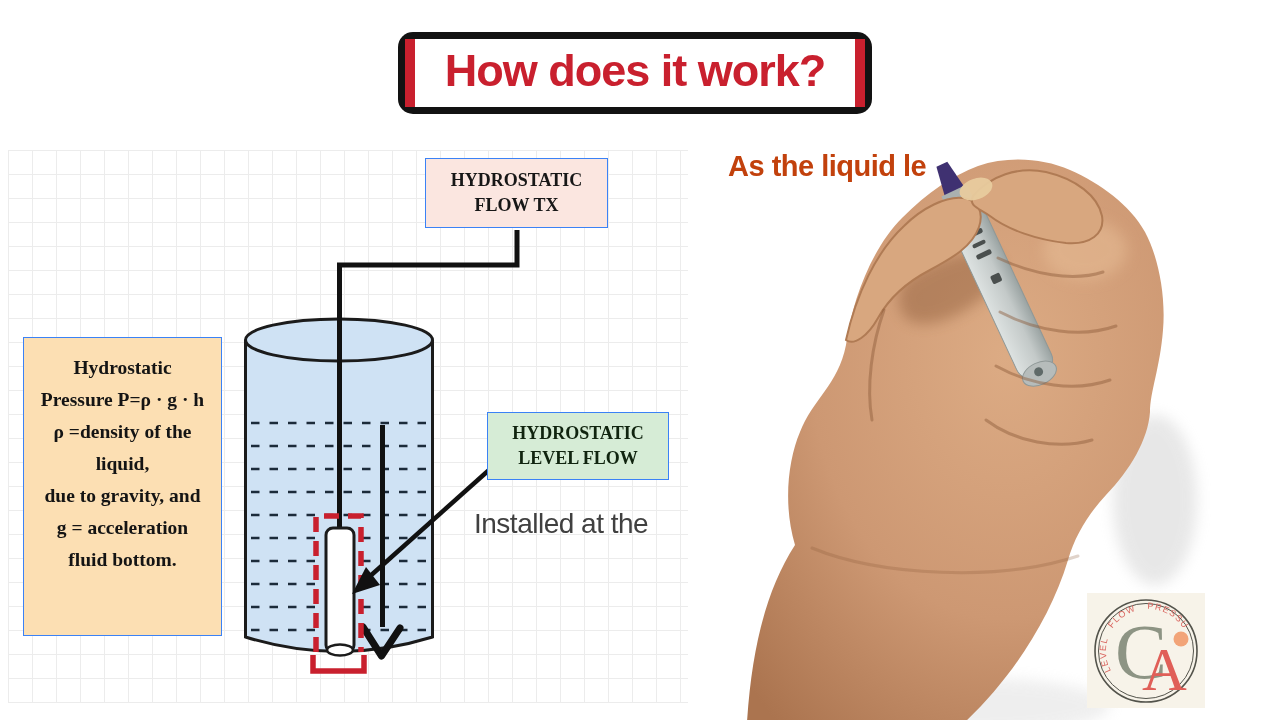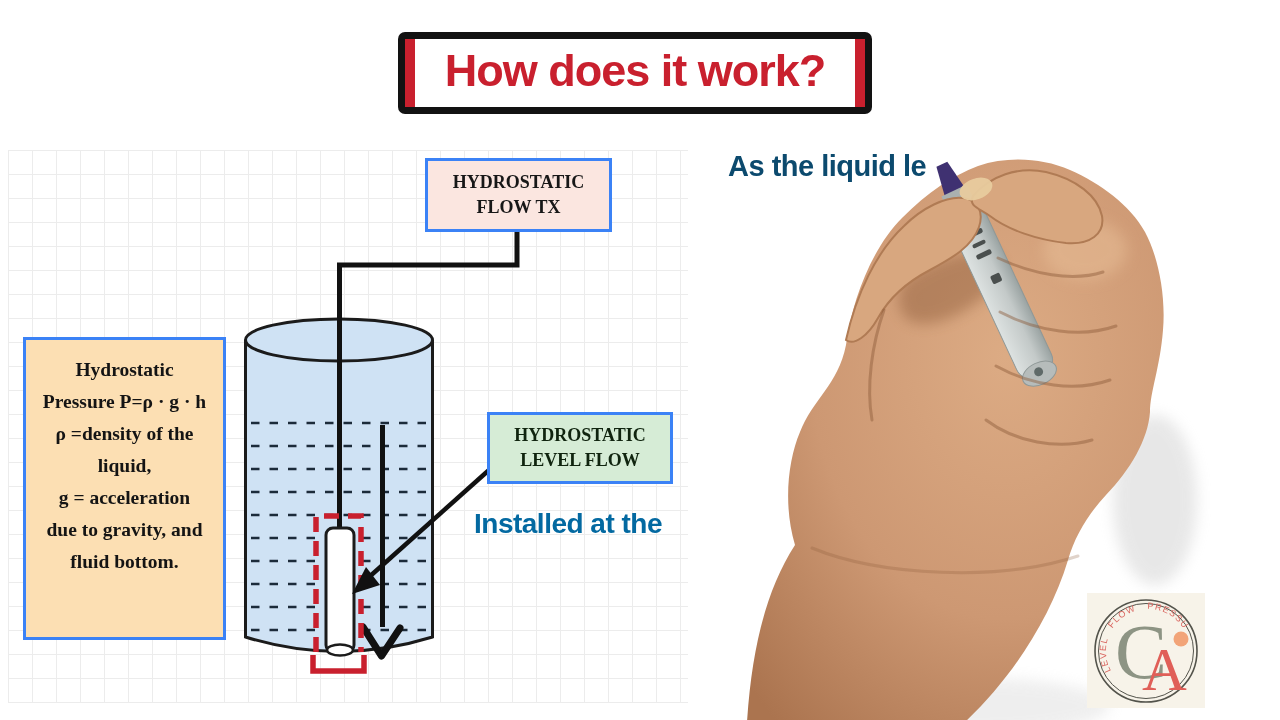--- a/index.html
+++ b/index.html
@@ -7,42 +7,42 @@
          font-family:"Liberation Sans","DejaVu Sans",sans-serif;}
   
   .grid{position:absolute;left:8px;top:150px;width:680px;height:553px;
     background-image:
       repeating-linear-gradient(to right,#ececec 0 1px,transparent 1px 24px),
       repeating-linear-gradient(to bottom,#ececec 0 1px,transparent 1px 24px);}
   svg.layer{position:absolute;left:0;top:0;width:1280px;height:720px;pointer-events:none;}
 
   
   .title-banner{position:absolute;left:398px;top:32px;width:474px;height:82px;
-    background:#121212;border-radius:7px;}
+    background:#121212;border-radius:15px;}
   .title-inner{position:absolute;left:7px;top:7px;right:7px;bottom:7px;background:#ffffff;
     display:flex;align-items:center;justify-content:center;}
   .title-bar{position:absolute;top:0;bottom:0;width:10px;background:#c9202e;}
   .title-bar.left{left:0;} .title-bar.right{right:0;}
   .title-text{color:#c9202e;font-weight:bold;font-size:45px;letter-spacing:-1px;
     font-family:"Liberation Sans","DejaVu Sans",sans-serif;transform:translateY(-2px);}
 
   
-  .diagram-box{position:absolute;border:3px solid #3b82f6;display:flex;flex-direction:column;
+  .diagram-box{position:absolute;border:1px solid #3b82f6;display:flex;flex-direction:column;
     align-items:center;justify-content:center;
     font-family:"Liberation Serif","DejaVu Serif",serif;font-weight:bold;color:#101b10;
     text-align:center;line-height:25px;font-size:18px;}
   .tx-box{left:425px;top:158px;width:181px;height:68px;background:#fbe6e0;color:#171717;}
   .probe-box{left:487px;top:412px;width:180px;height:66px;background:#d6ecd6;color:#10240f;}
   .formula-box{left:23px;top:337px;width:197px;height:283px;background:#fcdfb3;color:#141414;
     font-size:19.5px;line-height:32px;justify-content:flex-start;padding-top:14px;}
 
   
-  .caption{position:absolute;left:474px;top:503px;color:#0369a1;font-weight:bold;
+  .caption{position:absolute;left:474px;top:503px;color:#404040;font-weight:normal;
     font-size:28px;line-height:41px;letter-spacing:-0.5px;}
-  .writing{position:absolute;left:728px;top:150px;color:#0c4a6e;font-weight:bold;
+  .writing{position:absolute;left:728px;top:150px;color:#c2410c;font-weight:bold;
     font-size:29px;letter-spacing:-0.5px;}
 
   
   .logo{position:absolute;left:1087px;top:593px;width:118px;height:115px;background:#f7f3e9;}
 </style>
 </head>
 <body>
 
 <div class="stage">
 
@@ -104,22 +104,22 @@
   <div class="diagram-box probe-box">
     <div>HYDROSTATIC</div>
     <div>LEVEL FLOW</div>
   </div>
 
   <div class="diagram-box formula-box">
     <div>Hydrostatic</div>
     <div>Pressure P=ρ · g · h</div>
     <div>ρ =density of the</div>
     <div>liquid,</div>
+    <div>due to gravity, and</div>
     <div>g = acceleration</div>
-    <div>due to gravity, and</div>
     <div>fluid bottom.</div>
   </div>
 
   <div class="caption">
     <div>Installed at the</div>
   </div>
 
   <div class="writing">As the liquid le</div>
 
   <svg class="layer" viewBox="0 0 1280 720">

